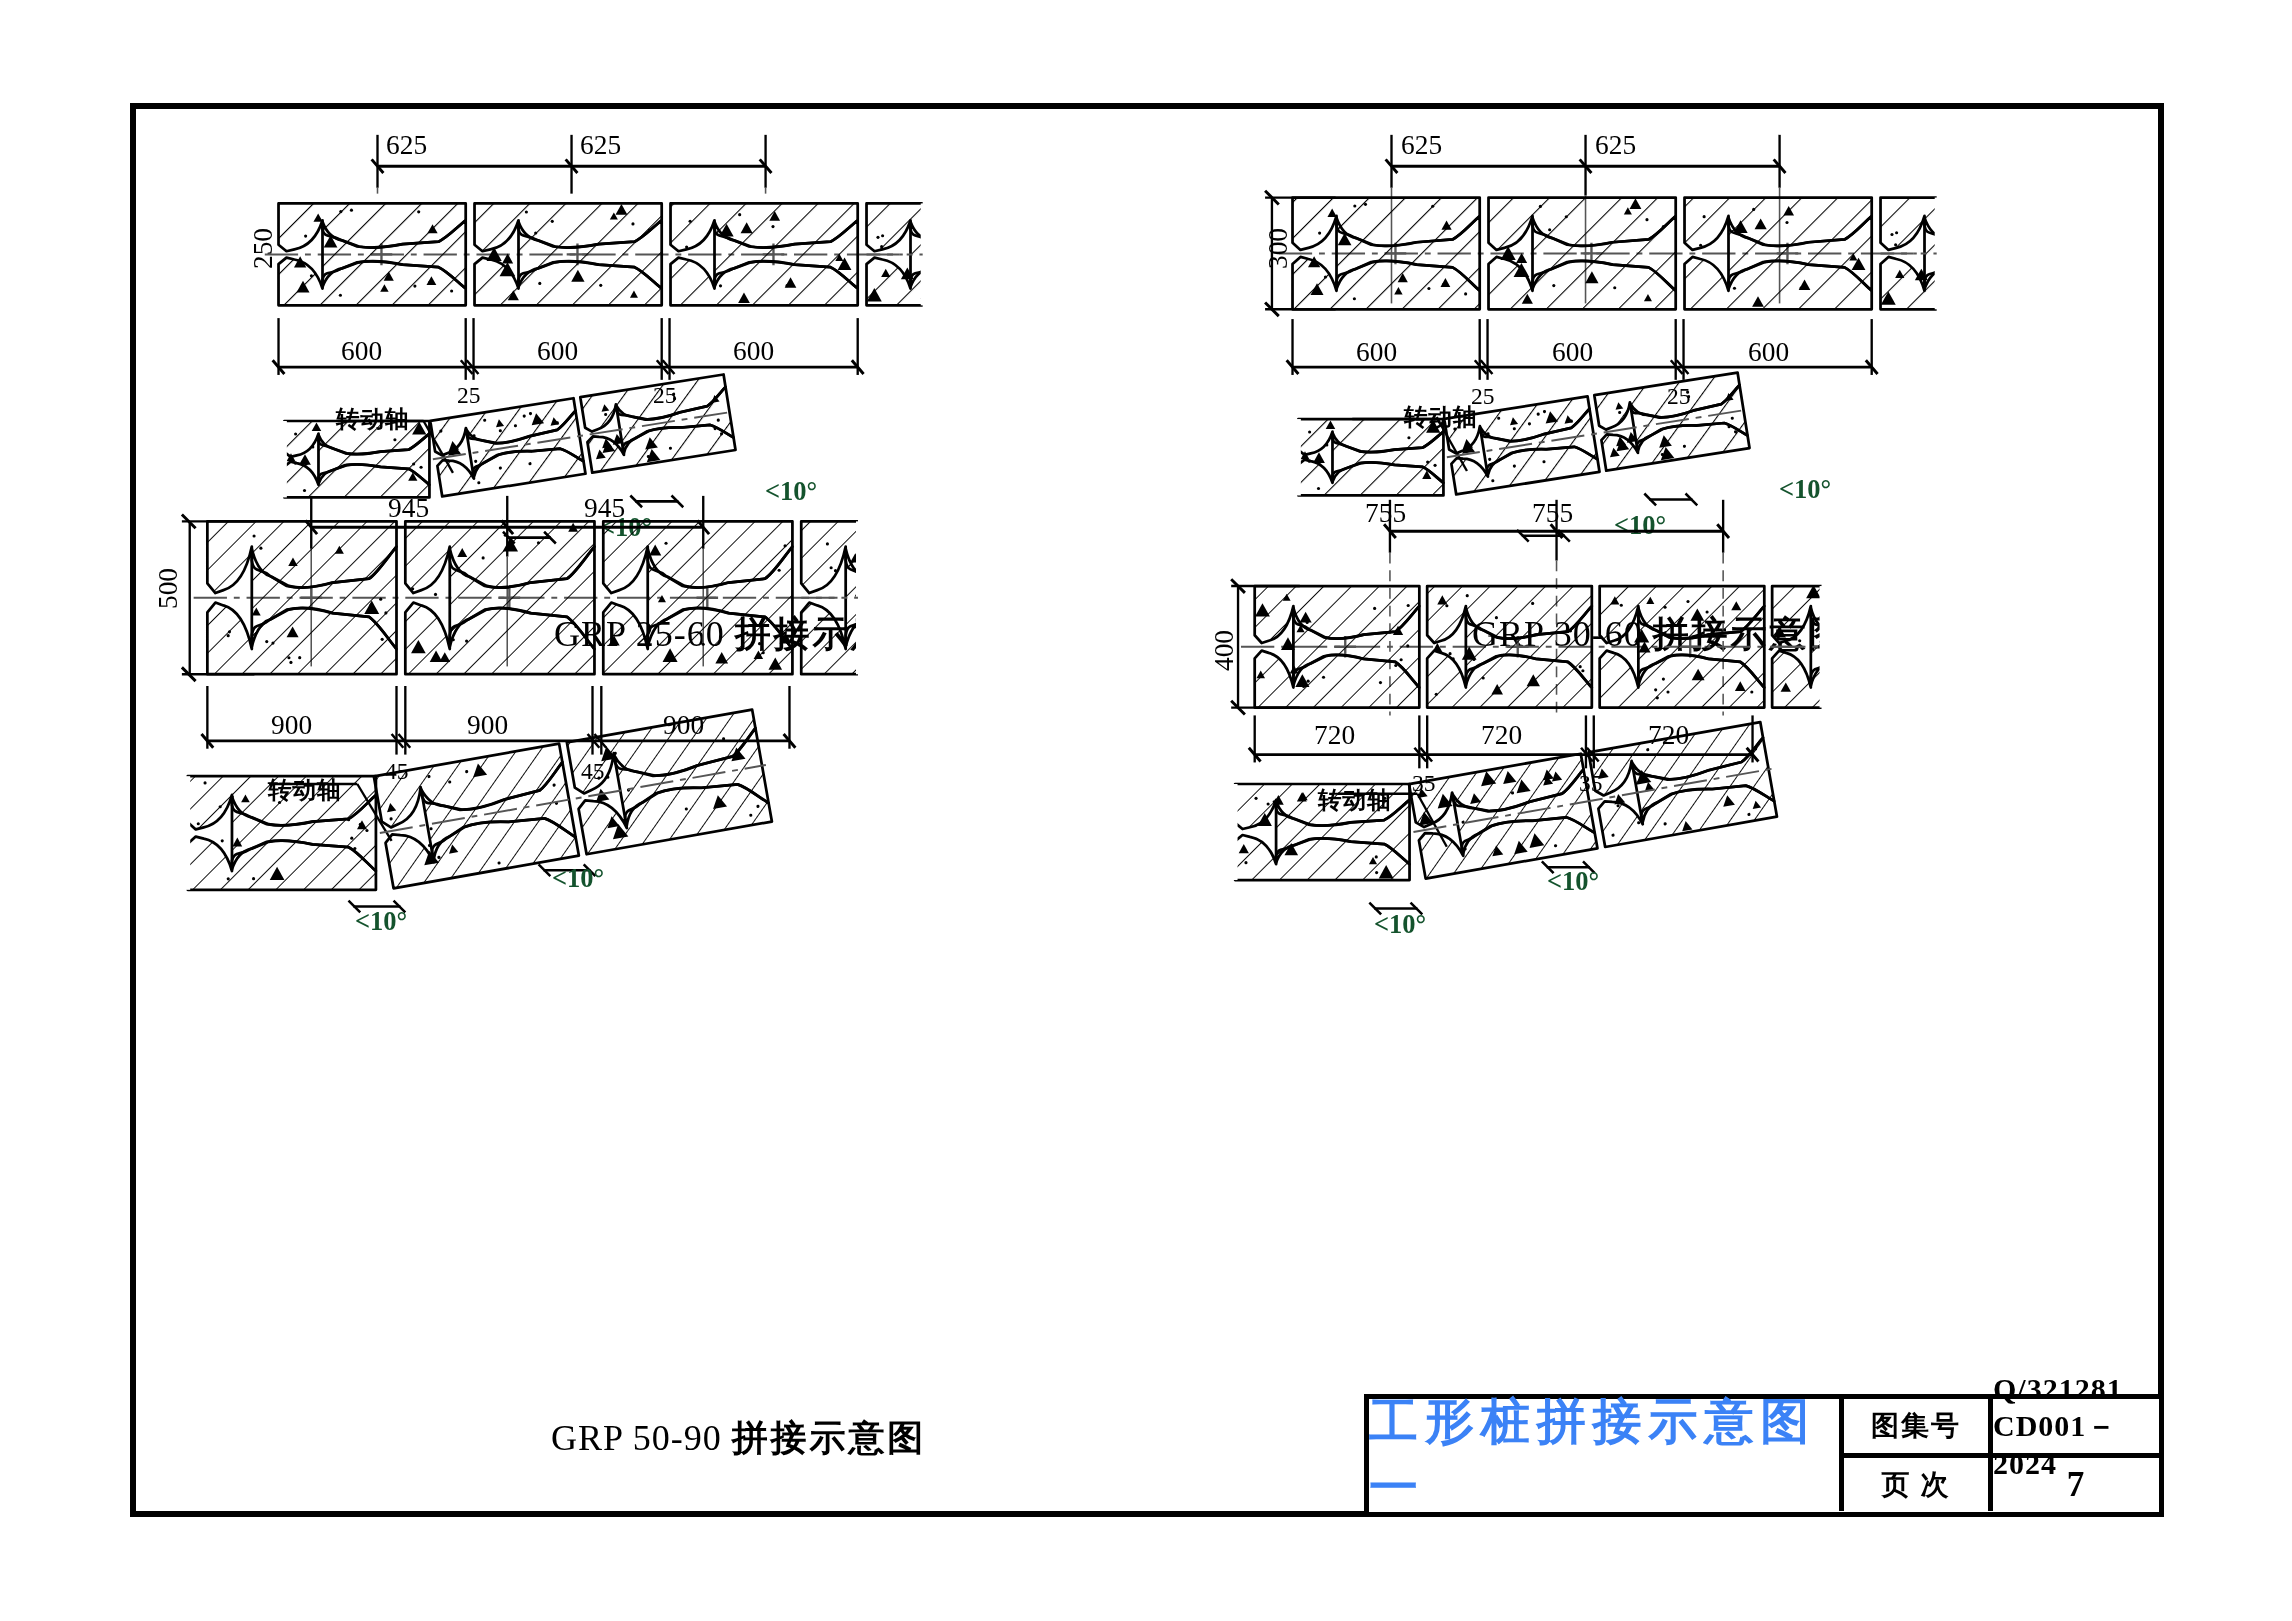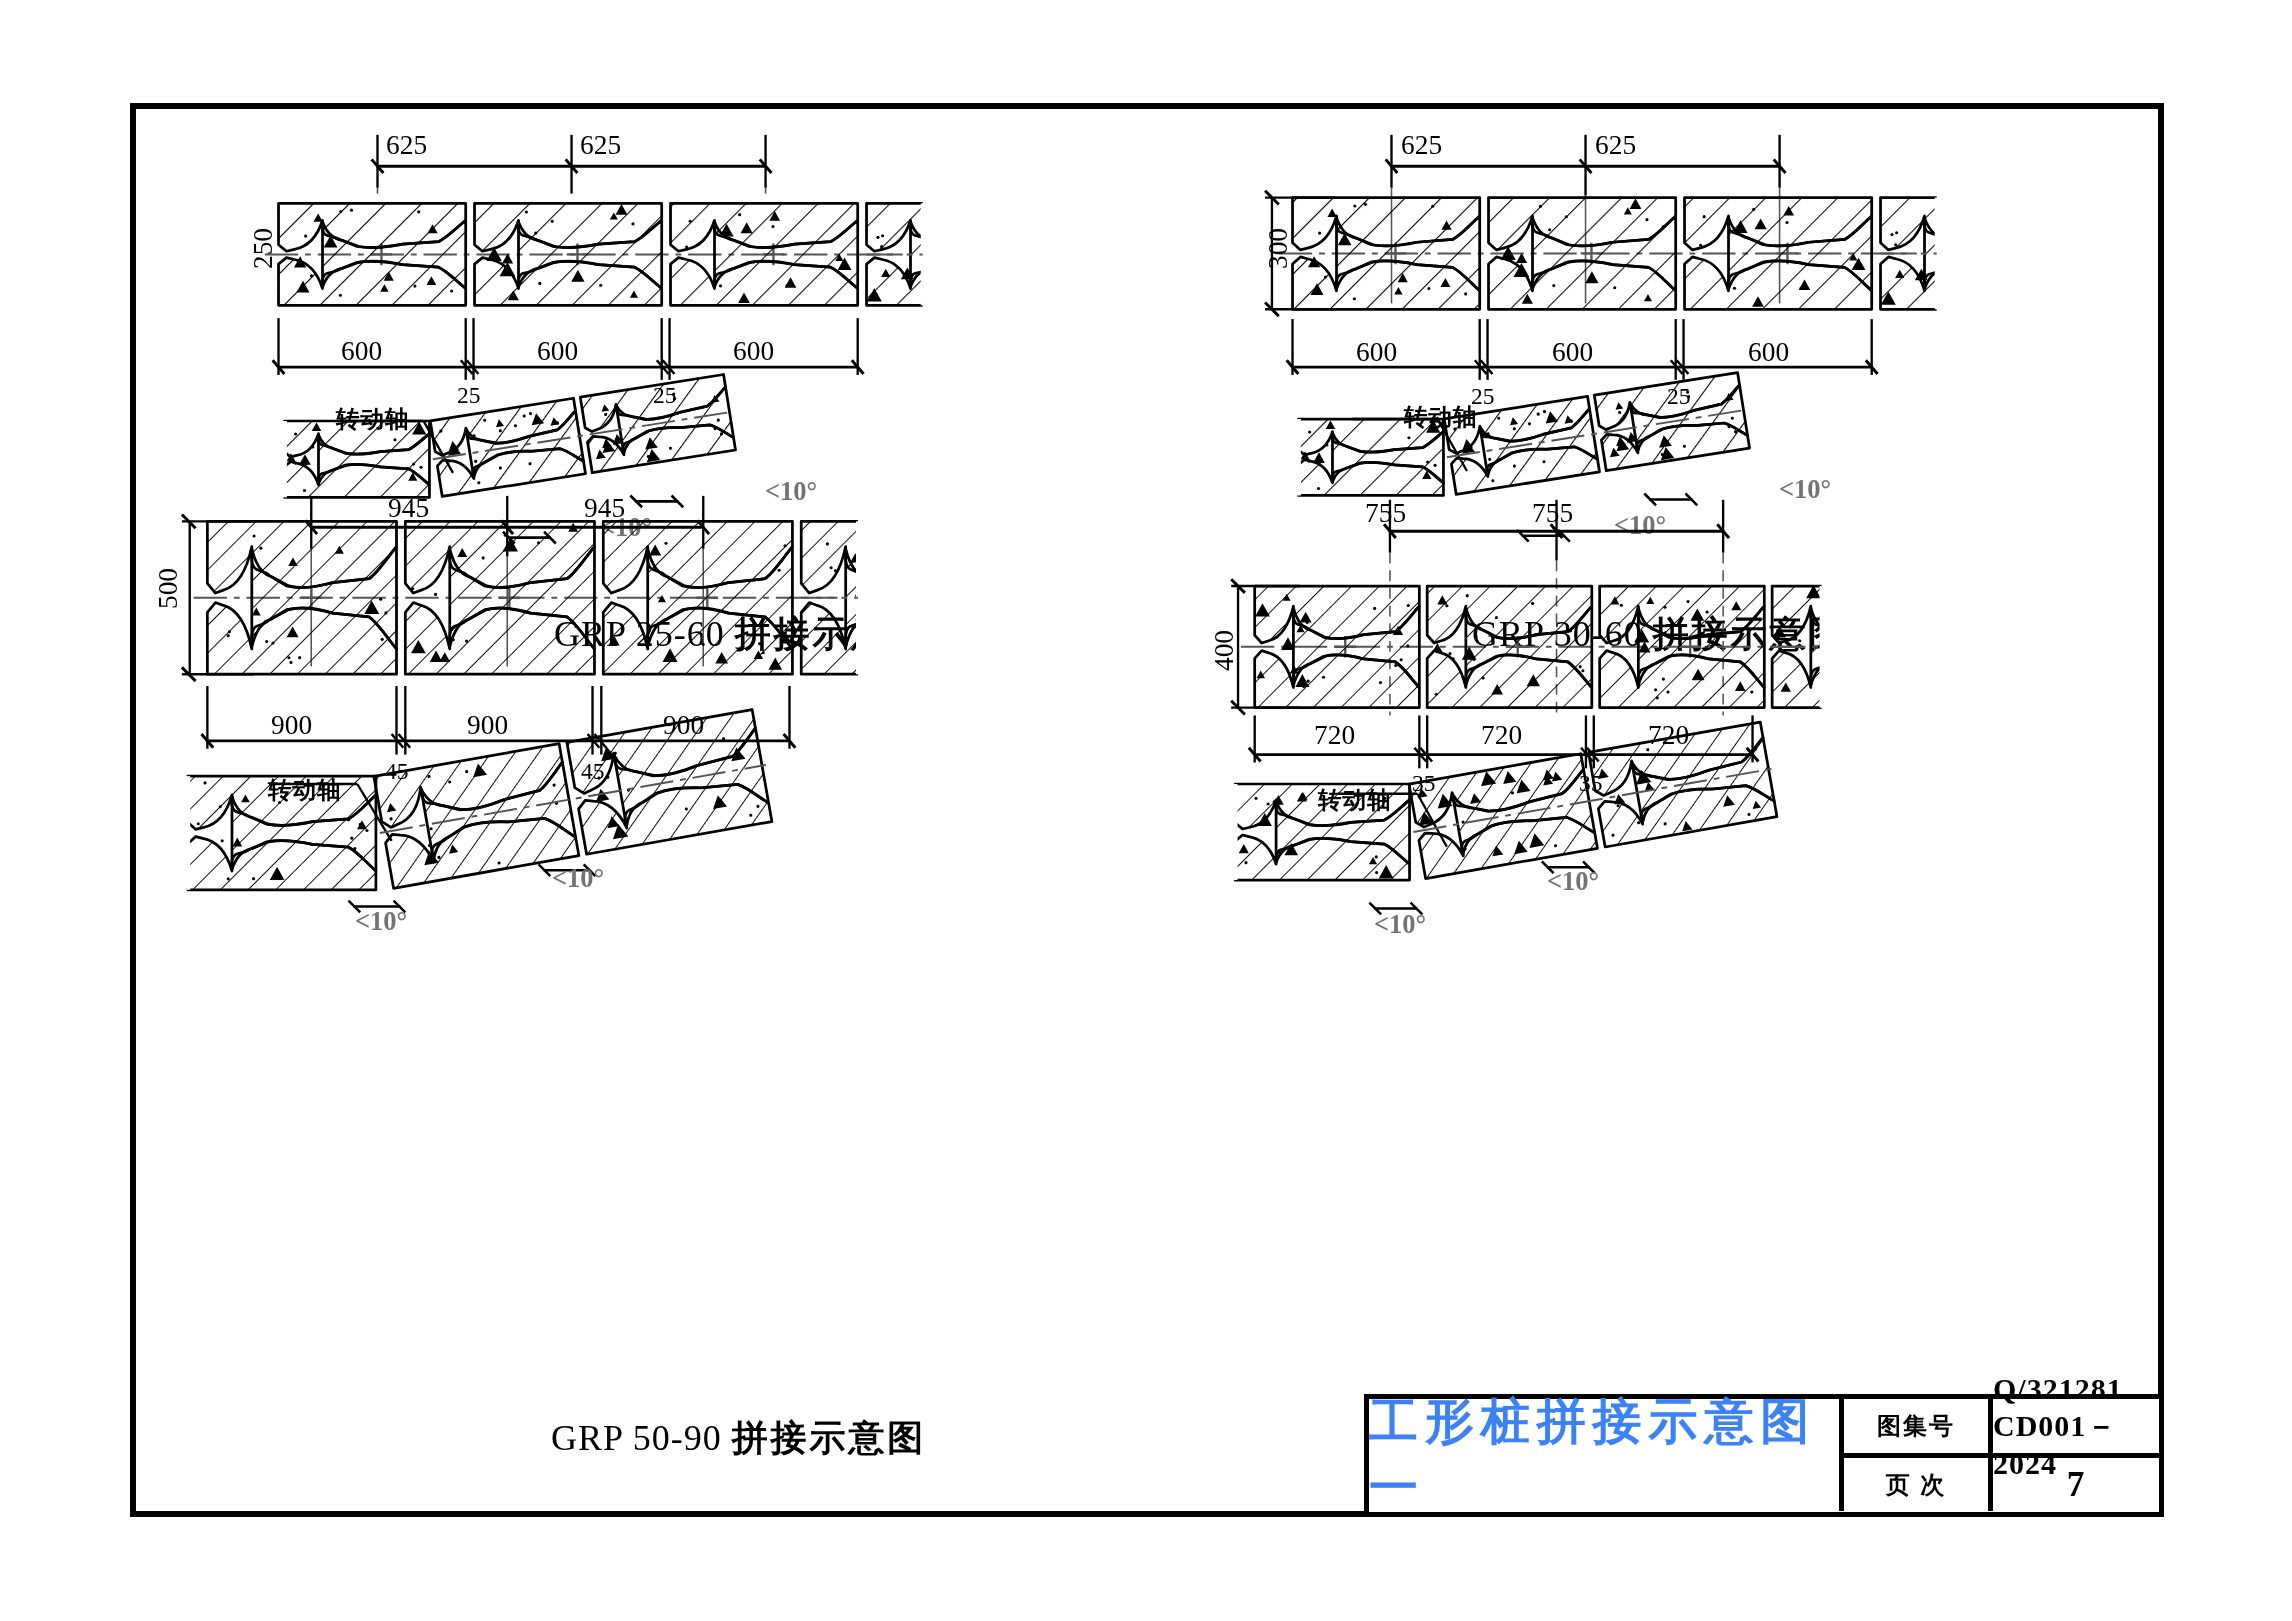--- a/index.html
+++ b/index.html
@@ -19,34 +19,34 @@
   
   .caption{position:absolute;white-space:nowrap;color:#000;
            font-family:"Liberation Serif", serif;font-size:36px;letter-spacing:1px;}
   .caption .cn{font-family:"DejaVu Sans", sans-serif;font-weight:700;letter-spacing:2.9px;}
 
   
   .dim{position:absolute;white-space:nowrap;color:#000;
        font-family:"Liberation Serif", serif;font-size:27.4px;}
   .dim.small{font-size:23.5px;}
   .dim.vert{transform:rotate(-90deg);transform-origin:50% 50%;}
-  .ang{position:absolute;white-space:nowrap;color:#737373;
+  .ang{position:absolute;white-space:nowrap;color:#14532d;
        font-family:"Liberation Serif", serif;font-size:26.5px;font-weight:700;}
   .lbl-cn{position:absolute;white-space:nowrap;color:#000;
           font-family:"DejaVu Sans", sans-serif;font-weight:700;font-size:23.5px;letter-spacing:1px;}
 
   
   .titleblock{position:absolute;border:5.9px solid #000;box-sizing:border-box;background:#fff;}
   .tb-main{position:absolute;left:0;top:0;display:flex;align-items:center;
            justify-content:center;box-sizing:border-box;}
   .tb-main span{font-family:"DejaVu Sans", sans-serif;font-weight:700;
                 font-size:49px;letter-spacing:6.9px;color:#3b82f6;}
   .tb-cell{position:absolute;box-sizing:border-box;display:flex;align-items:center;
            justify-content:center;color:#000;}
-  .tb-cell.lab{font-family:Liberation Sans, sans-serif;font-weight:700;font-size:24px;letter-spacing:2px;}
+  .tb-cell.lab{font-family:Liberation Serif, serif;font-weight:700;font-size:28px;letter-spacing:2px;}
   .tb-cell.val{font-family:"Liberation Serif", serif;font-weight:700;font-size:30px;letter-spacing:1px;}
   .tb-cell.val.page{font-size:35px;}
   .vline{position:absolute;background:#000;}
   .hline{position:absolute;background:#000;}
 </style>
 </head>
 <body>
 
 <div id="sheet">
 

